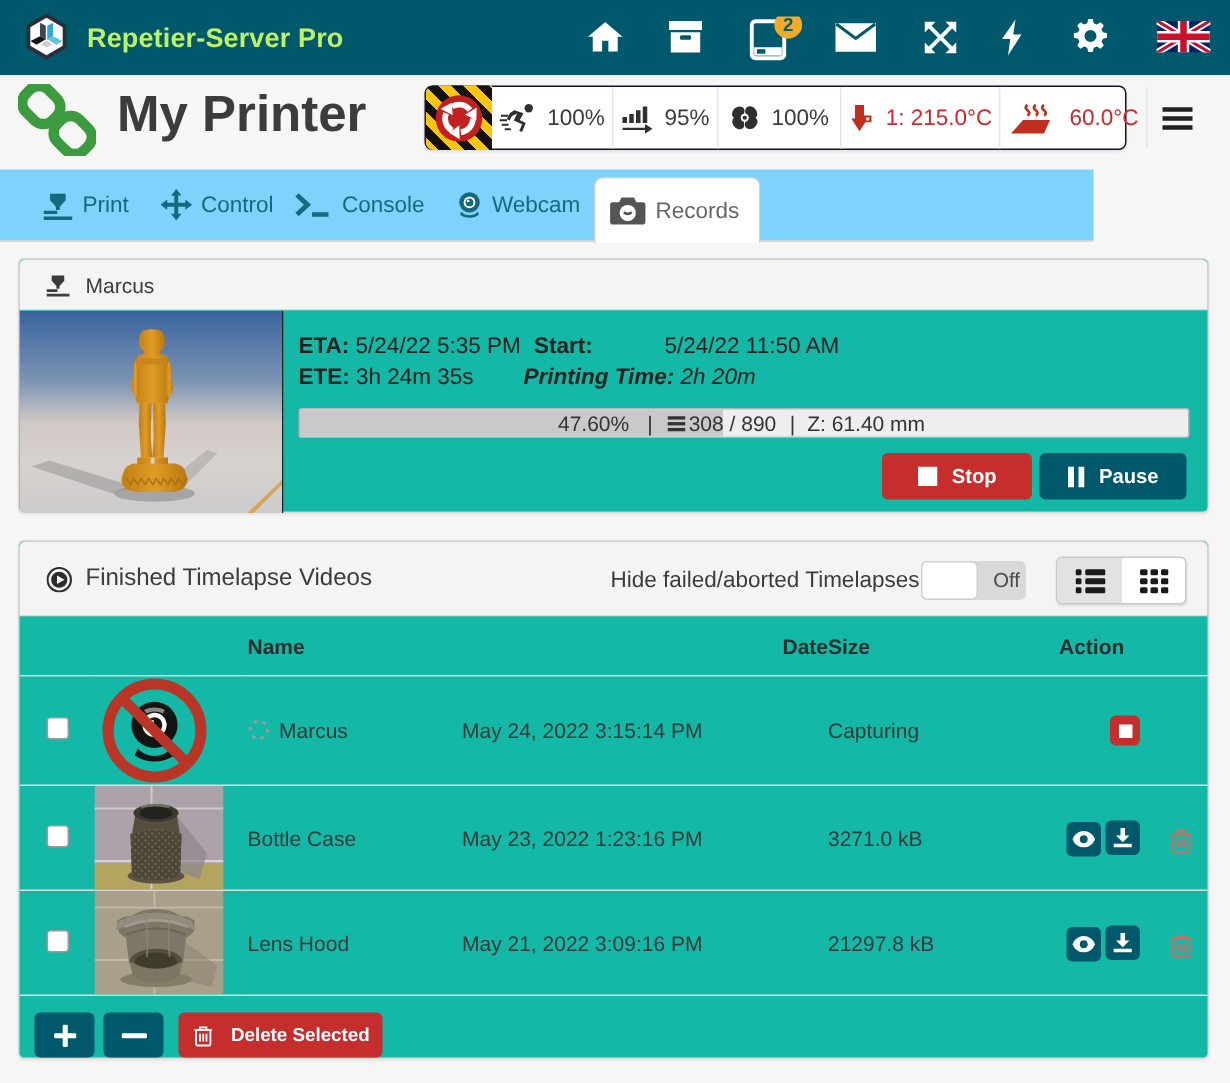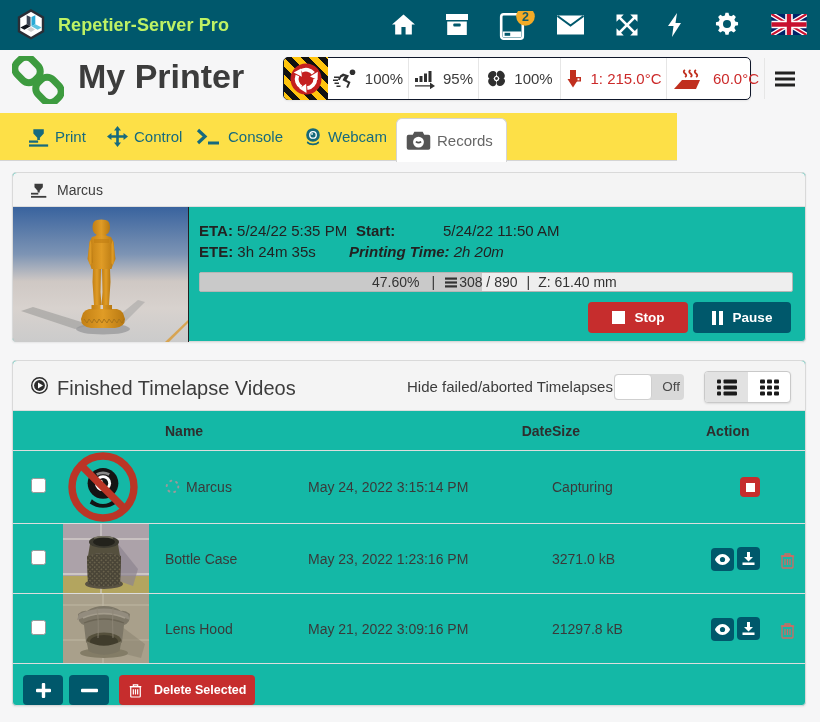--- a/index.html
+++ b/index.html
@@ -17,21 +17,21 @@
 .linkicon { position:absolute; left:12px; top:56px; }
 .ptitle { position:absolute; left:78px; top:57px; font-size:34px; font-weight:bold; color:#3c3c3c; }
 .statuspill { position:absolute; left:283px; top:57px; width:468px; height:43px; background:#fff; border:1px solid #0f172a; border-radius:5px; box-shadow:0 1px 2px rgba(0,0,0,0.08); }
 .chip { position:absolute; top:0; height:41px; display:flex; align-items:center; justify-content:center; gap:7px; font-size:15px; color:#3c3c3c; border-right:1px solid #e6e6e6; }
 .chip.red { color:#cc2a2a; }
 .estop { position:absolute; left:0; top:-1px; width:44px; height:43px; border-radius:5px 0 0 5px;
   background:repeating-linear-gradient(45deg,#ffc40d 0 6px,#111 6px 12px); overflow:hidden; }
 .estop svg { position:absolute; left:5px; top:5px; }
 
 
-.tabs { position:absolute; left:0; top:113px; width:677px; height:48px; background:#fde047; border-bottom:1px solid #d4d4d4; }
+.tabs { position:absolute; left:0; top:113px; width:729px; height:48px; background:#7dd3fc; border-bottom:1px solid #d4d4d4; }
 .tab { position:absolute; top:0; height:47px; display:flex; align-items:center; gap:6px; color:#166a7e; font-size:15px; }
 .tab.active { background:#fff; border:1px solid #d4d4d4; border-bottom:none; border-radius:6px 6px 0 0; top:5px; height:44px; color:#666; padding:0 13px 0 9px; }
 
 
 .card { position:absolute; left:12px; width:794px; background:#14b8a6; border:1px solid #d9d9d9; border-radius:4px; box-shadow:0 1px 2px rgba(0,0,0,0.07); }
 .card1 { top:172px; height:170px; }
 .card1 .chead { height:34px; background:#f4f4f4; border-bottom:1px solid #ddd; border-radius:4px 4px 0 0; display:flex; align-items:center; padding-left:18px; gap:10px; font-size:14px; color:#3c3c3c; }
 .thumb1 { position:absolute; left:0; top:34px; width:176px; height:135px; border-right:1px solid #222; border-radius:0 0 0 4px; overflow:hidden; }
 .info { position:absolute; left:186px; top:34px; right:0; bottom:0; }
 .inforow { position:absolute; font-size:15px; color:#222; }
@@ -41,21 +41,21 @@
 .ptext { position:absolute; width:100%; text-align:left; padding-left:172px; font-size:14px; color:#333; line-height:19px; box-sizing:border-box; white-space:nowrap; }
 .btn { display:inline-flex; align-items:center; justify-content:center; gap:10px; color:#fff; font-size:13.5px; font-weight:bold; border-radius:4px; }
 .btn.red { background:#c62d2d; }
 .btn.teal { background:#00586b; }
 .stopbtn { position:absolute; left:389px; top:95px; width:100px; height:31px; }
 .pausebtn { position:absolute; left:494px; top:95px; width:98px; height:31px; }
 
 
 .card2 { top:360px; height:346px; }
 .tlhead { height:50px; background:#f4f4f4; border-bottom:1px solid #ddd; border-radius:4px 4px 0 0; position:relative; }
-.tltitle { position:absolute; left:18px; top:16px; font-size:20px; color:#3c3c3c; display:flex; gap:9px; align-items:flex-start; }
+.tltitle { position:absolute; left:18px; top:16px; font-size:16px; color:#3c3c3c; display:flex; gap:9px; align-items:flex-end; }
 .hidelabel { position:absolute; left:394px; top:17px; font-size:15px; color:#3c3c3c; }
 .toggle { position:absolute; left:601px; top:13px; width:70px; height:26px; background:#d9d9d9; border-radius:4px; }
 .knob { position:absolute; left:0; top:0; width:38px; height:26px; background:#fff; border:1px solid #cfcfcf; border-radius:4px; box-sizing:border-box; }
 .offtxt { position:absolute; right:4px; top:5px; font-size:13.5px; color:#4a4a4a; }
 .viewgrp { position:absolute; left:691px; top:10px; width:87px; height:32px; border:1px solid #c9c9c9; border-radius:4px; background:#fff; box-shadow:0 1px 2px rgba(0,0,0,0.1); }
 .viewbtn { position:absolute; top:0; width:43px; height:30px; display:flex; align-items:center; justify-content:center; }
 .viewbtn.sel { background:#e2e2e2; border-radius:3px 0 0 3px; }
 
 table.tl { position:absolute; left:0; top:51px; width:792px; border-collapse:collapse; }
 table.tl th { text-align:left; font-size:14px; color:#2e2e2e; padding:11px 0 11px 0; border-bottom:1px solid #ddd; }

